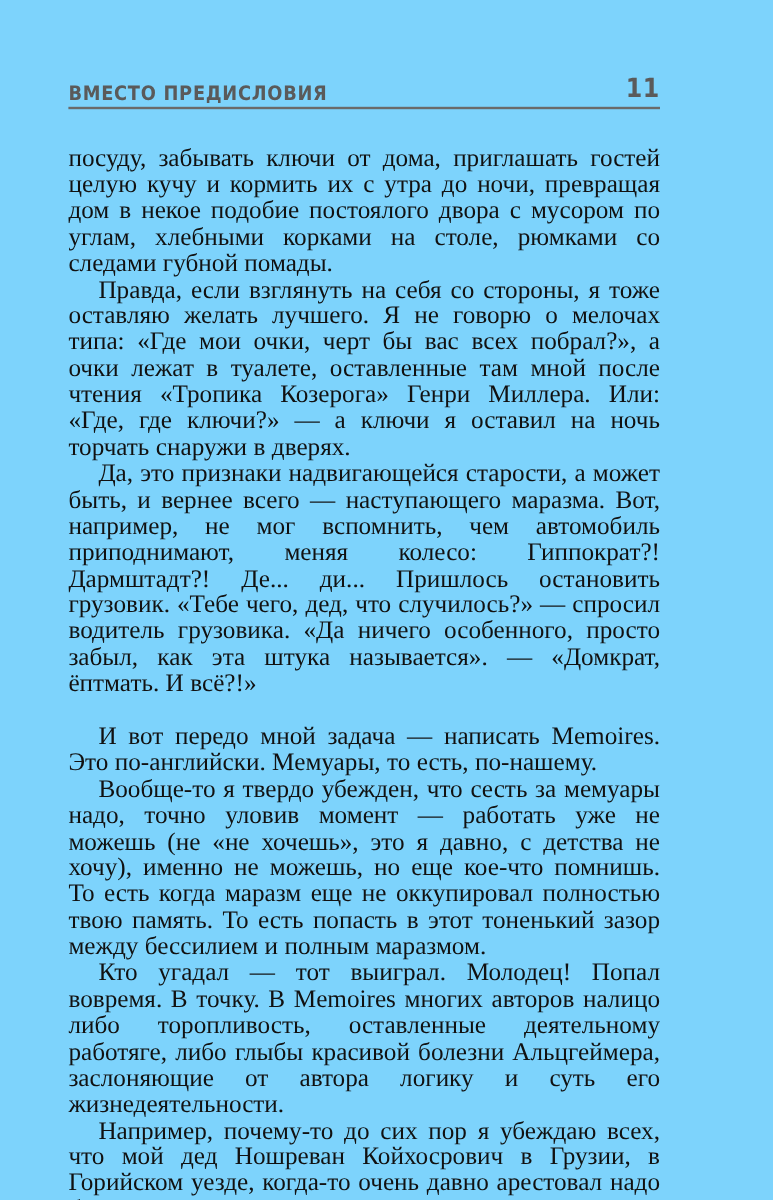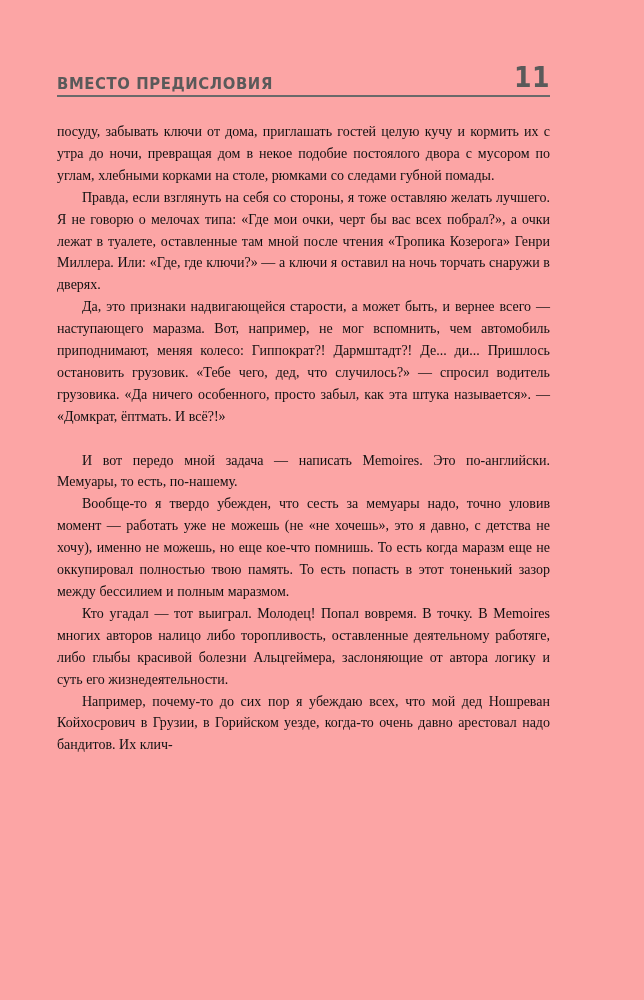--- a/index.html
+++ b/index.html
@@ -11,21 +11,21 @@
     width: 644px;
     height: 1000px;
     overflow: hidden;
     font-family: "Liberation Serif", "DejaVu Serif", serif;
     color: #111111;
   }
   .page {
     position: relative;
     width: 644px;
     height: 1000px;
-    background: #fca5a5;
+    background: #7dd3fc;
     box-sizing: border-box;
   }
   .running-head {
     position: absolute;
     left: 57px;
     top: 64px;
     width: 493px;
     display: flex;
     align-items: flex-end;
     justify-content: space-between;
@@ -39,36 +39,36 @@
     letter-spacing: 0.6px;
     color: #5a5a5a;
     text-transform: uppercase;
     font-variant: small-caps;
     line-height: 1.05;
     white-space: nowrap;
   }
   .running-head-folio {
     font-family: "DejaVu Sans Condensed", "Liberation Sans Narrow", "Liberation Sans", sans-serif;
     font-weight: bold;
-    font-size: 28px;
+    font-size: 22px;
     color: #5a5a5a;
     letter-spacing: 0.5px;
     line-height: 1;
   }
   .text-column {
     position: absolute;
     left: 57px;
     top: 121px;
     width: 493px;
   }
   p.para {
     margin: 0;
     text-align: justify;
     text-indent: 25px;
-    font-size: 14px;
+    font-size: 21px;
     line-height: 21.9px;
     hyphens: manual;
     -webkit-hyphens: manual;
     word-spacing: 0.1px;
   }
   p.para.no-indent {
     text-indent: 0;
   }
   p.para.section-gap {
     margin-top: 21.9px;

